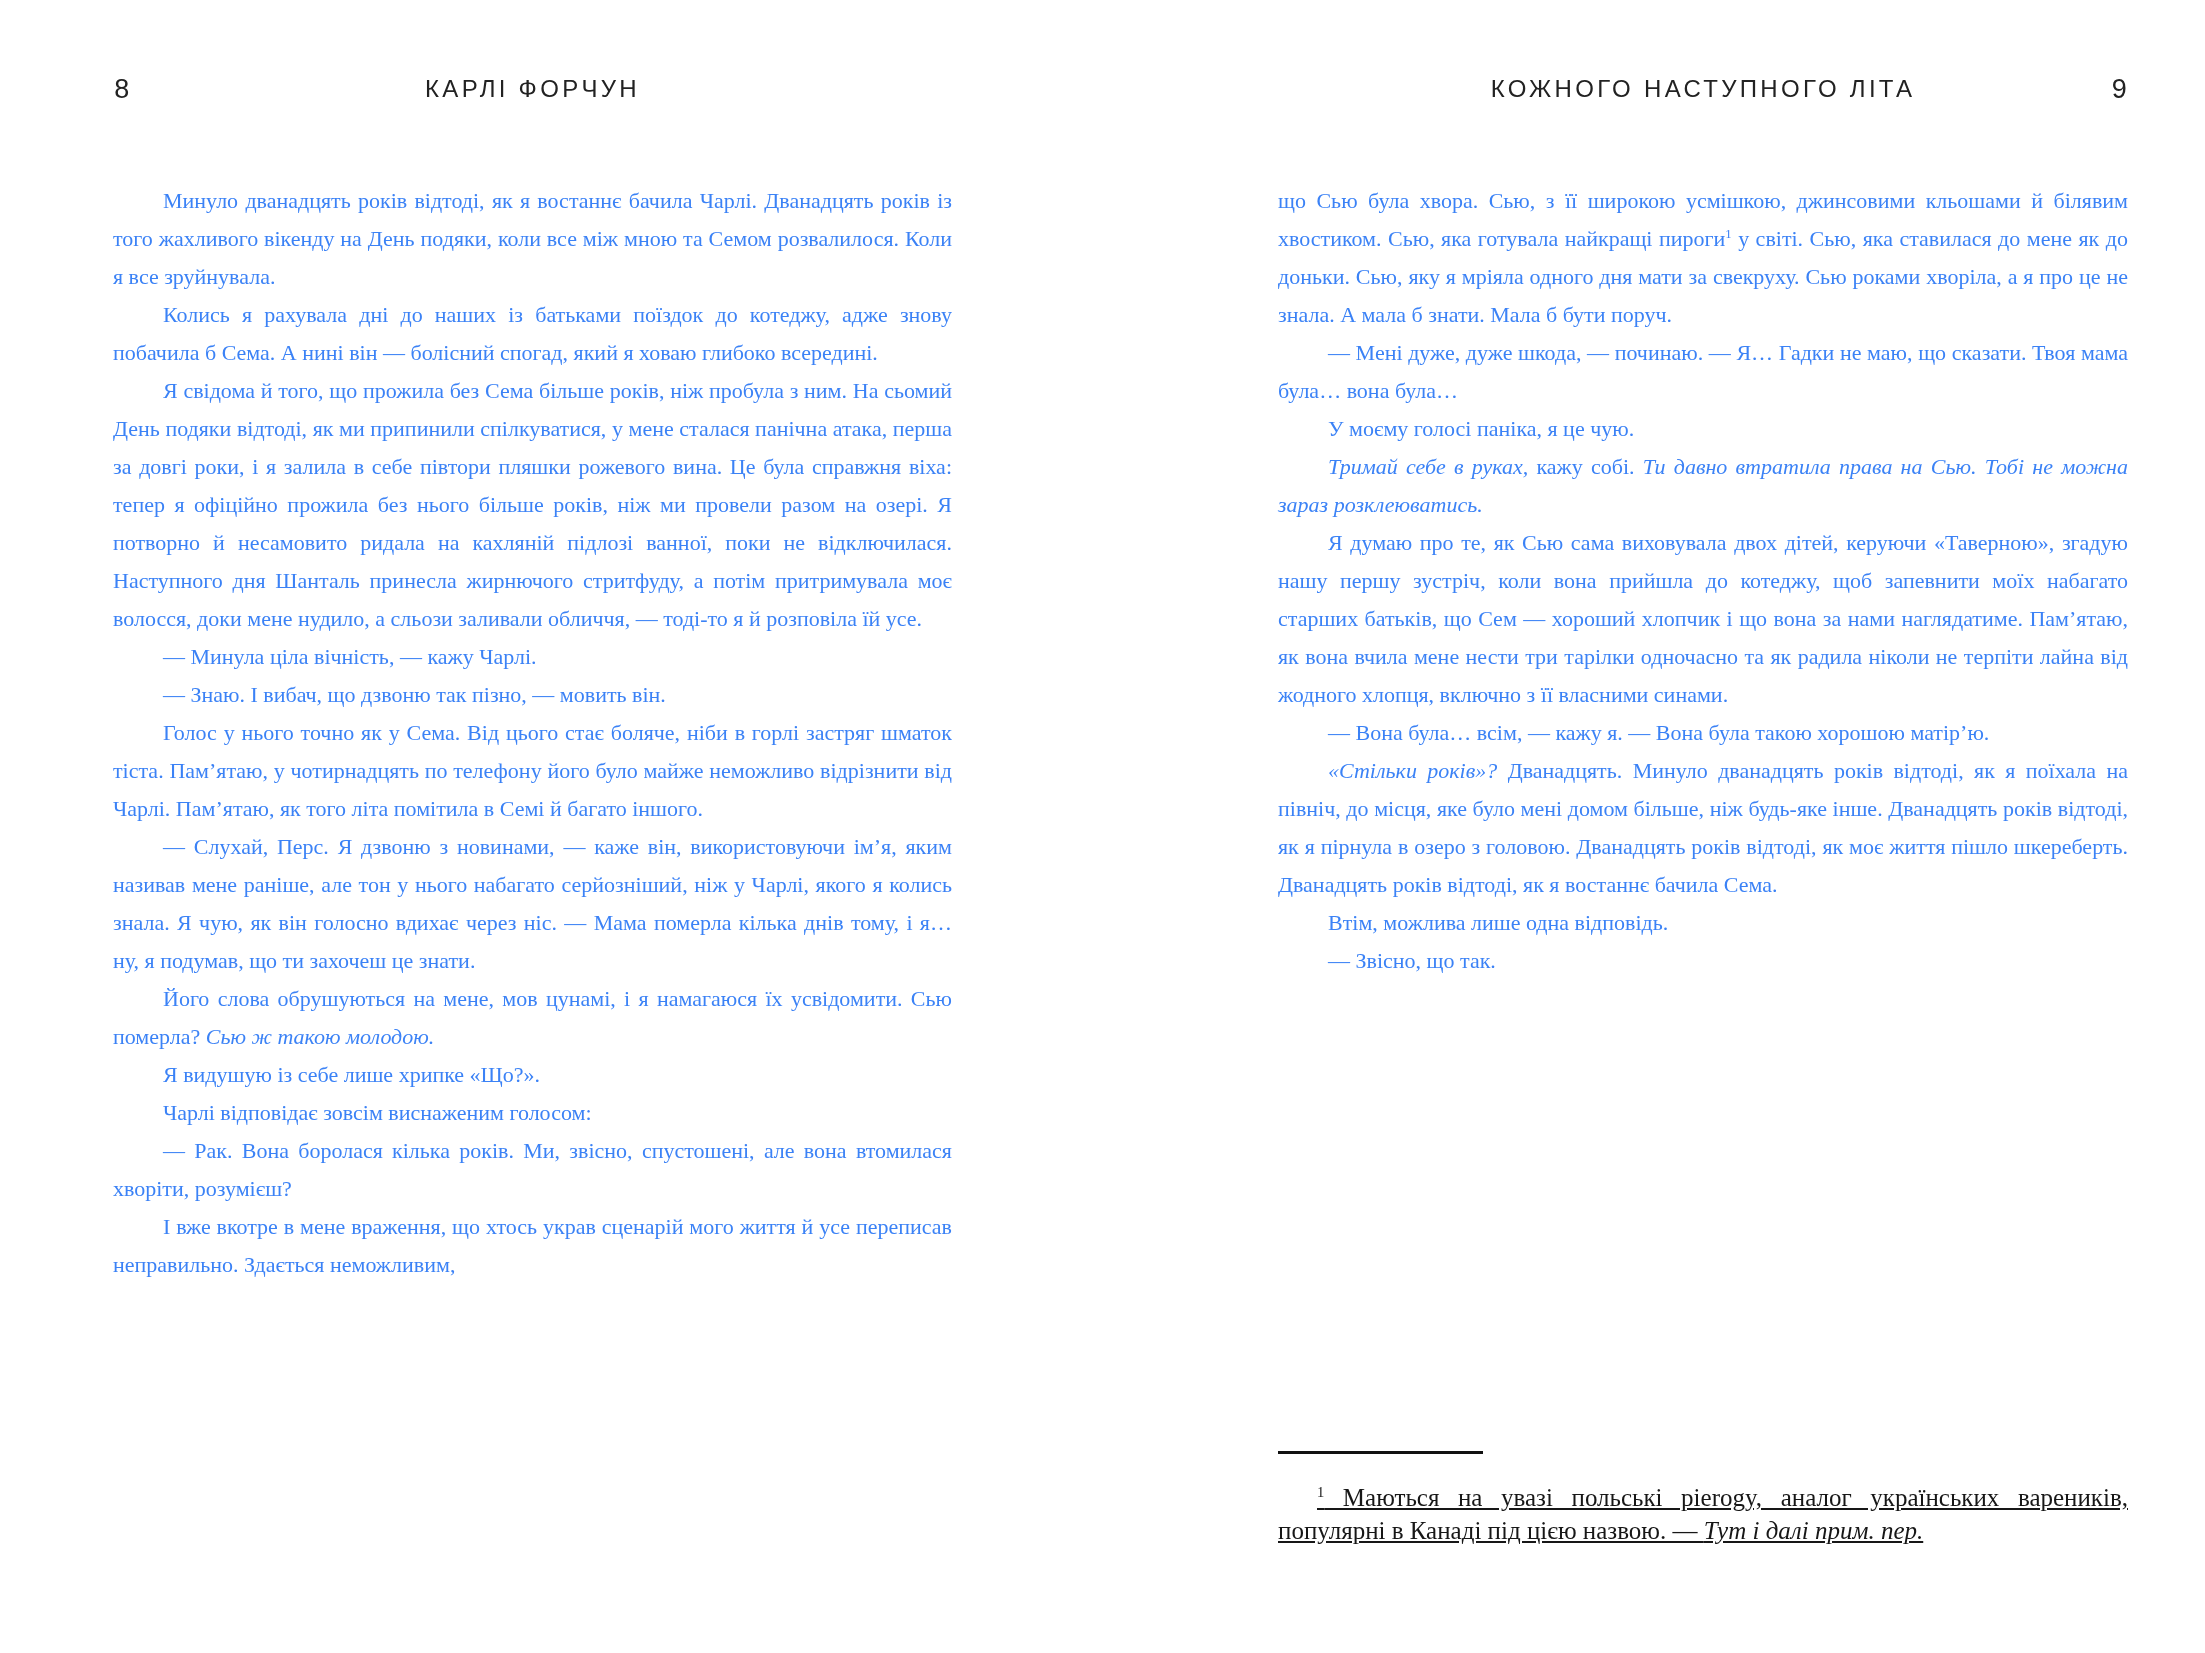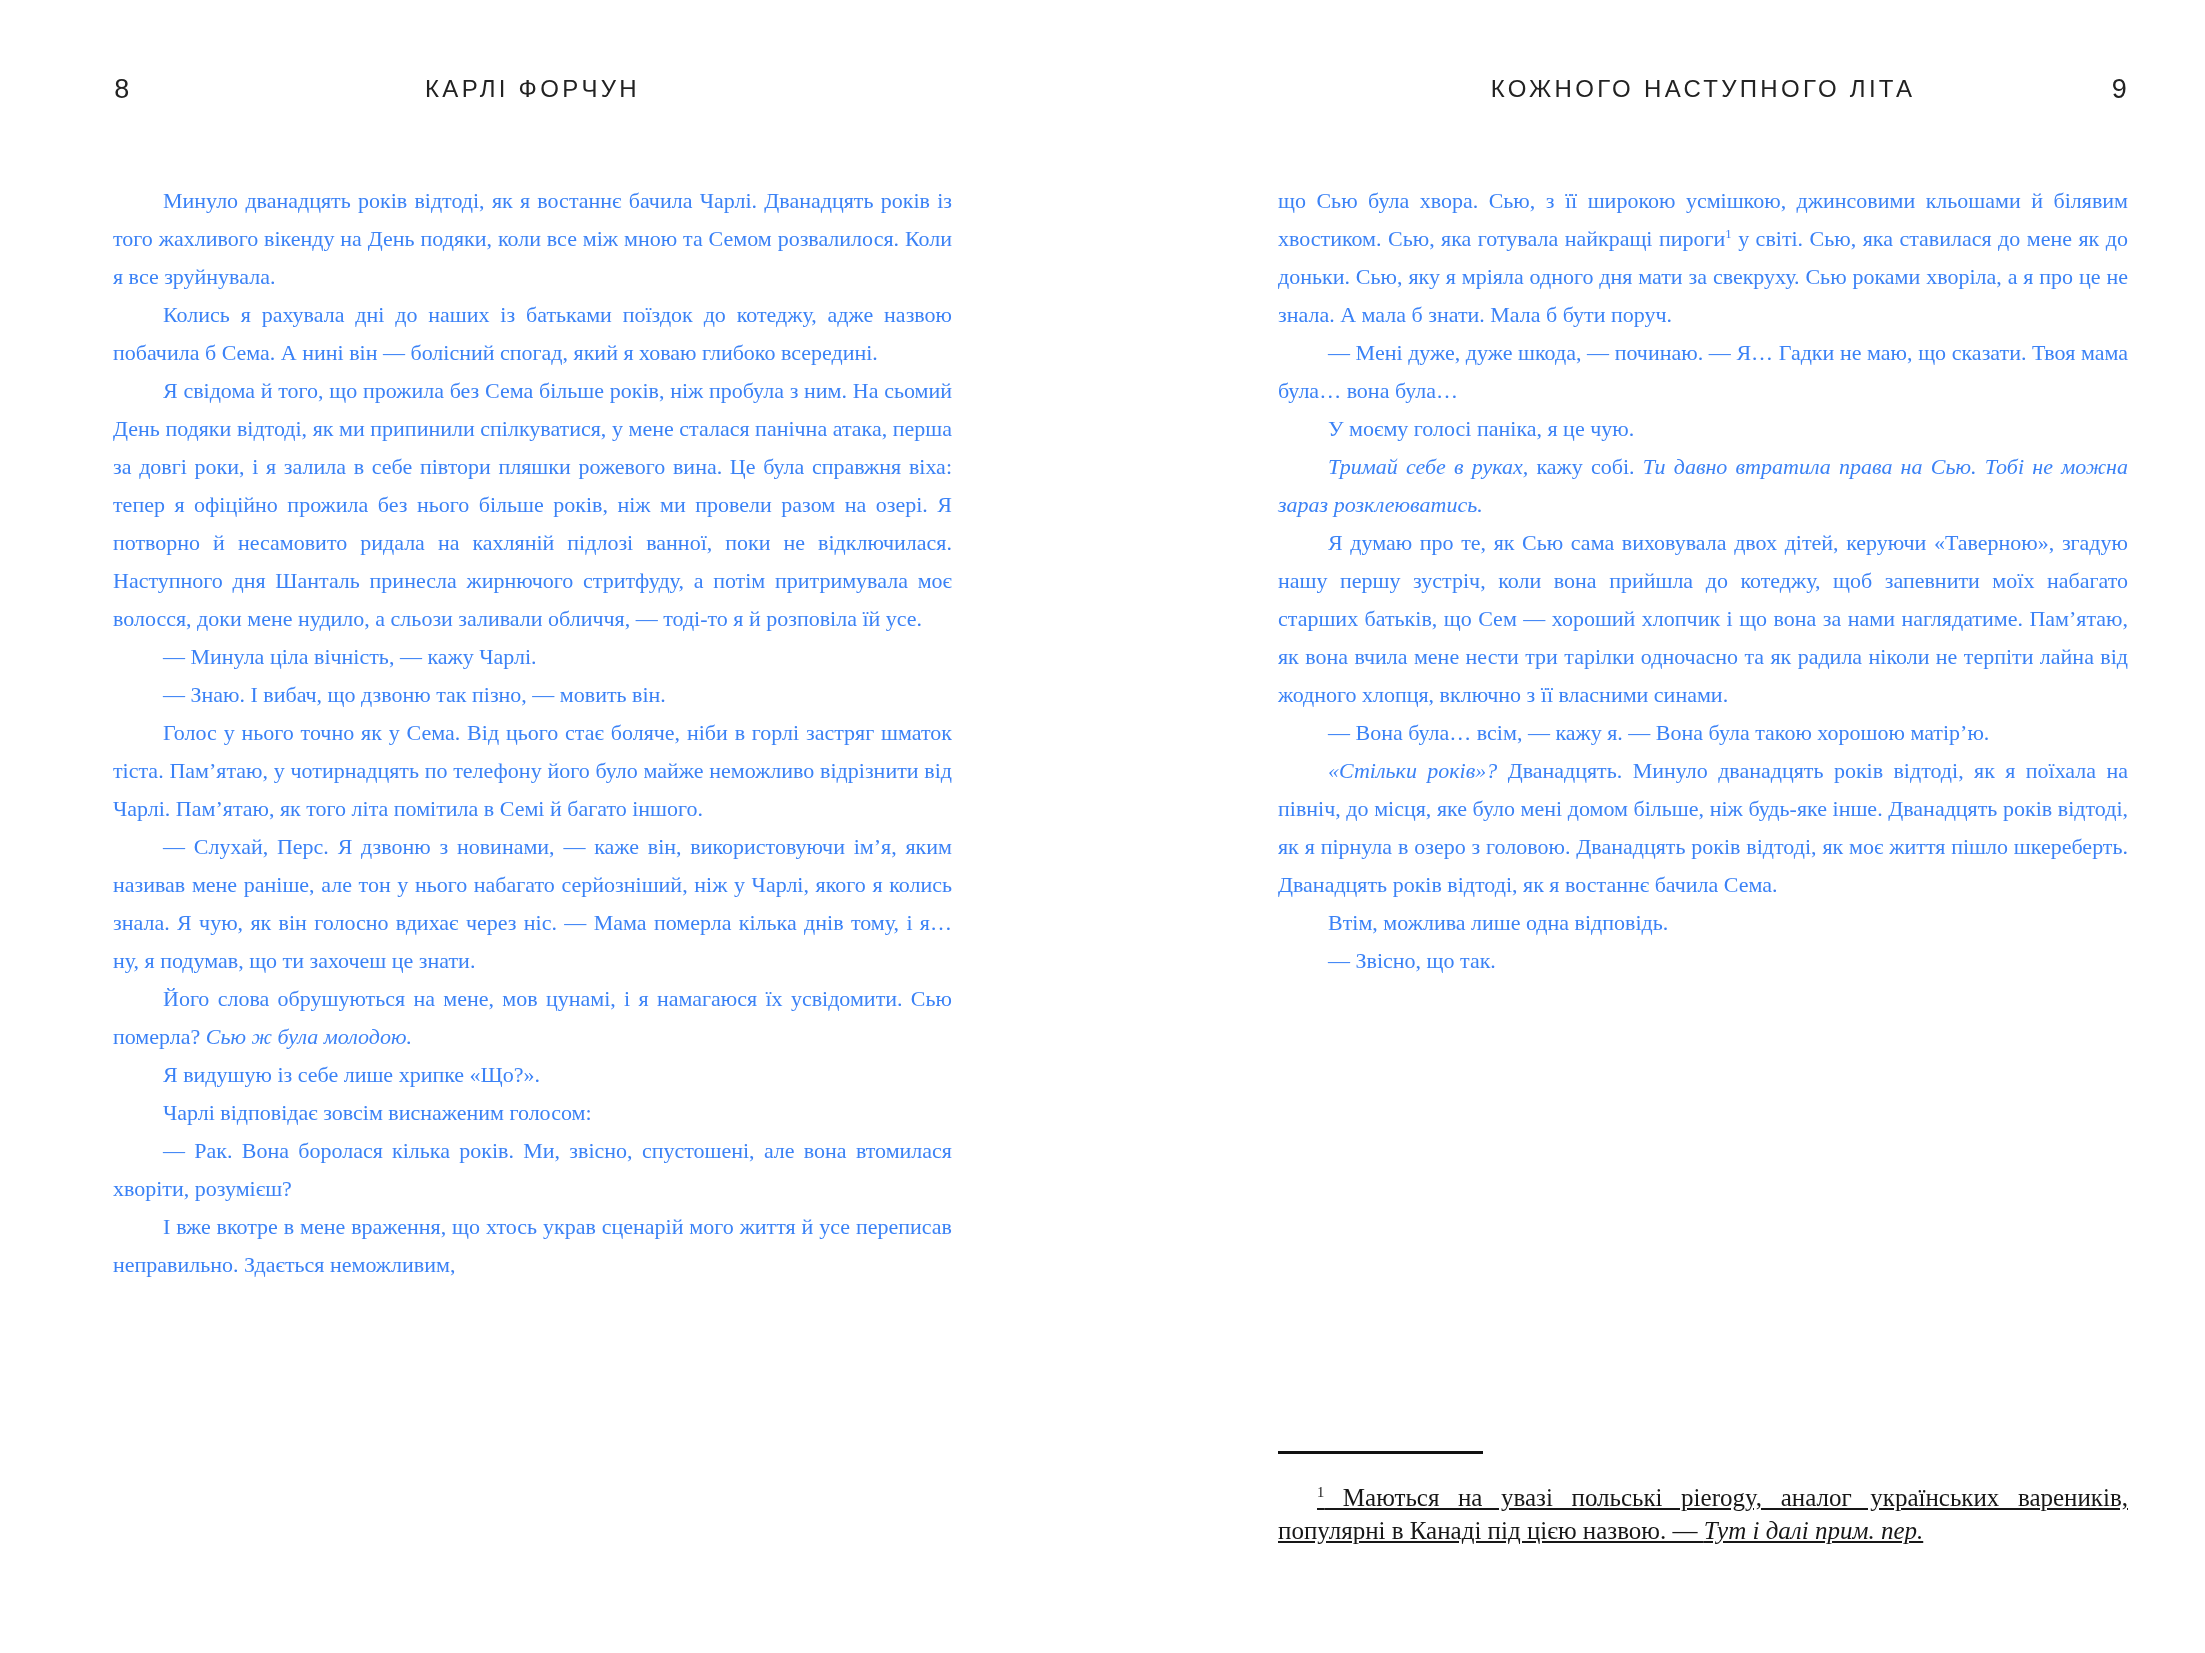--- a/index.html
+++ b/index.html
@@ -75,27 +75,27 @@
 
 <div class="spread">
 
   <div class="page" id="page-left">
     <div class="running-head">
       <span class="pagenum pn-left">8</span>
       <span class="head-title">КАРЛІ ФОРЧУН</span>
     </div>
     <div class="body-text" id="col-left">
         <p class="para"><span>Минуло дванадцять років відтоді, як я востаннє бачила Чарлі. Дванадцять років із того жахливого вікенду на День подяки, коли все між мною та Семом розвалилося. Коли я все зруйнувала.</span></p>
-        <p class="para"><span>Колись я рахувала дні до наших із батьками поїздок до котеджу, адже назвою побачила б Сема. А нині він — болісний спогад, який я ховаю глибоко всередині.</span></p>
+        <p class="para"><span>Колись я рахувала дні до наших із батьками поїздок до котеджу, адже знову побачила б Сема. А нині він — болісний спогад, який я ховаю глибоко всередині.</span></p>
         <p class="para"><span>Я свідома й того, що прожила без Сема більше років, ніж пробула з ним. На сьомий День подяки відтоді, як ми припинили спілкуватися, у мене сталася панічна атака, перша за довгі роки, і я залила в себе півтори пляшки рожевого вина. Це була справжня віха: тепер я офіційно прожила без нього більше років, ніж ми провели разом на озері. Я потворно й несамовито ридала на кахляній підлозі ванної, поки не відключилася. Наступного дня Шанталь принесла жирнючого стритфуду, а потім притримувала моє волосся, доки мене нудило, а сльози заливали обличчя, — тоді-то я й розповіла їй усе.</span></p>
         <p class="para"><span>— Минула ціла вічність, — кажу Чарлі.</span></p>
         <p class="para"><span>— Знаю. І вибач, що дзвоню так пізно, — мовить він.</span></p>
         <p class="para"><span>Голос у нього точно як у Сема. Від цього стає боляче, ніби в горлі застряг шматок тіста. Пам’ятаю, у чотирнадцять по телефону його було майже неможливо відрізнити від Чарлі. Пам’ятаю, як того літа помітила в Семі й багато іншого.</span></p>
         <p class="para"><span>— Слухай, Перс. Я дзвоню з новинами, — каже він, використовуючи ім’я, яким називав мене раніше, але тон у нього набагато серйозніший, ніж у Чарлі, якого я колись знала. Я чую, як він голосно вдихає через ніс. — Мама померла кілька днів тому, і я… ну, я подумав, що ти захочеш це знати.</span></p>
-        <p class="para"><span>Його слова обрушуються на мене, мов цунамі, і я намагаюся їх усвідомити. Сью померла? </span><span class="it">Сью ж була молодою.</span></p>
+        <p class="para"><span>Його слова обрушуються на мене, мов цунамі, і я намагаюся їх усвідомити. Сью померла? </span><span class="it">Сью ж такою молодою.</span></p>
         <p class="para"><span>Я видушую із себе лише хрипке «Що?».</span></p>
         <p class="para"><span>Чарлі відповідає зовсім виснаженим голосом:</span></p>
         <p class="para"><span>— Рак. Вона боролася кілька років. Ми, звісно, спустошені, але вона втомилася хворіти, розумієш?</span></p>
         <p class="para"><span>І вже вкотре в мене враження, що хтось украв сценарій мого життя й усе переписав неправильно. Здається неможливим,</span></p>
       </div>
   </div>
 
   <div class="page" id="page-right">
     <div class="running-head">
       <span class="head-title">КОЖНОГО НАСТУПНОГО ЛІТА</span>

